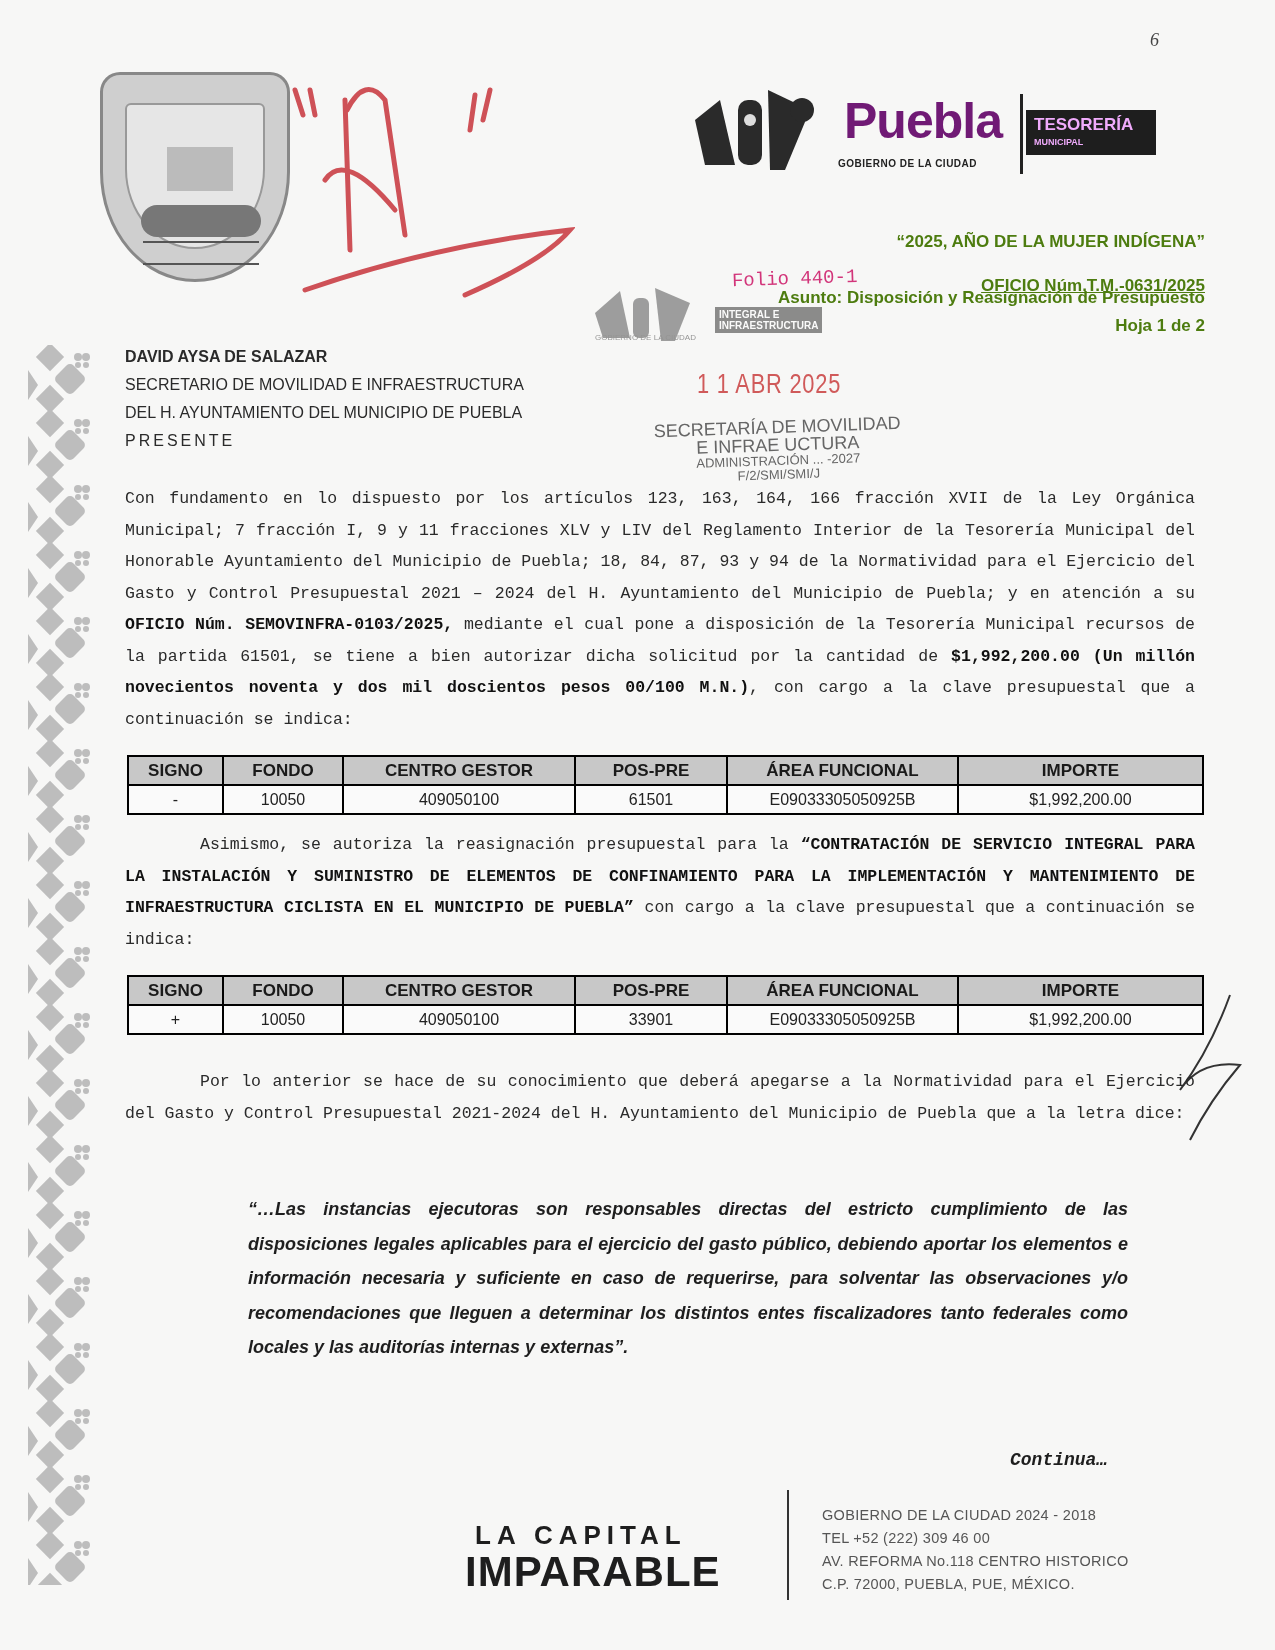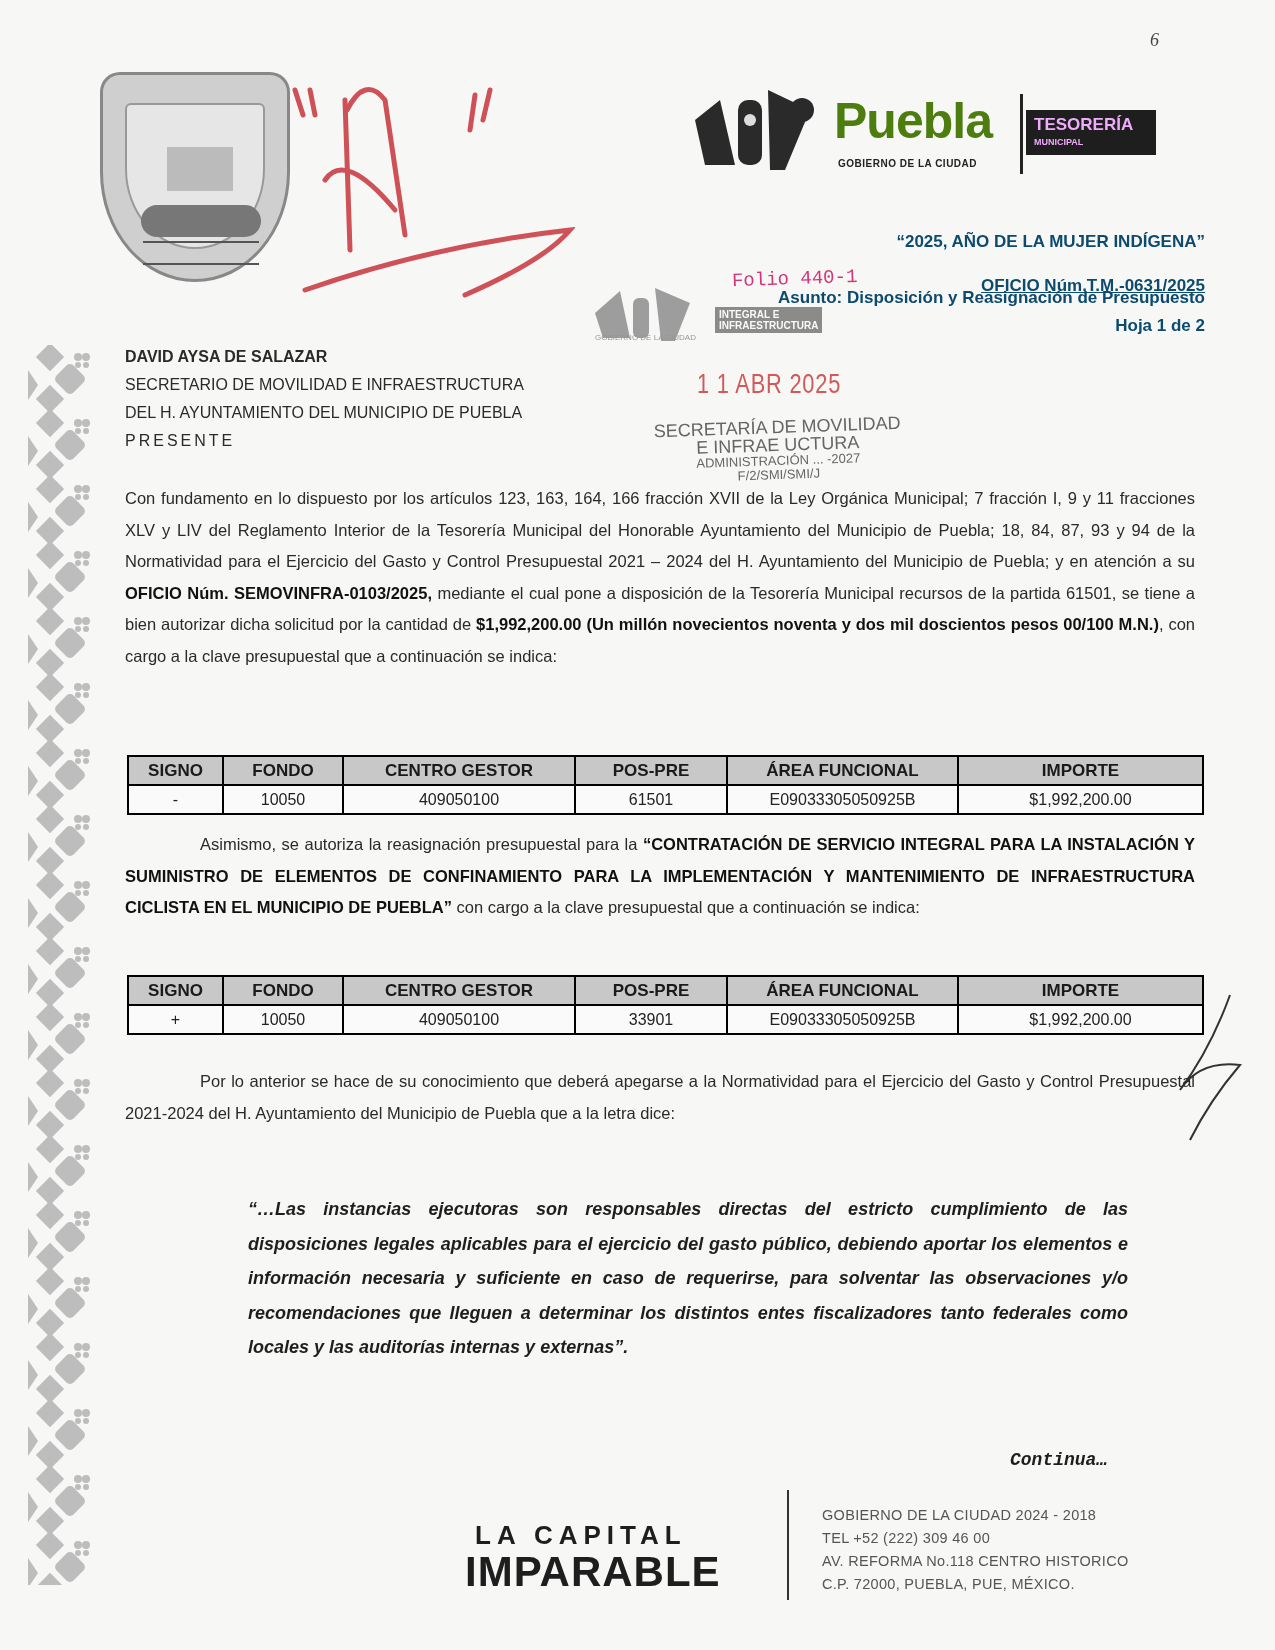--- a/index.html
+++ b/index.html
@@ -31,31 +31,31 @@
   .seal-castle { position: absolute; left: 40px; top: 42px; width: 66px; height: 44px; background: #bbb; }
   .seal-cloud { position: absolute; left: 14px; top: 100px; width: 120px; height: 32px; background: #777; border-radius: 20px; }
   .seal-waves { position: absolute; left: 16px; top: 136px; width: 116px; height: 20px; border-top: 2px solid #555; border-bottom: 2px solid #555; }
 
   
   .red-mark { left: 285px; top: 70px; width: 290px; height: 240px; }
 
   
   .logo { left: 690px; top: 80px; width: 480px; height: 100px; }
   .logo-icon { position: absolute; left: 0; top: 0; width: 130px; height: 95px; }
-  .logo-word { position: absolute; left: 144px; top: 12px; font-size: 50px; font-weight: bold; color: #4d7c0f; letter-spacing: -1px; }
+  .logo-word { position: absolute; left: 154px; top: 12px; font-size: 50px; font-weight: bold; color: #701a75; letter-spacing: -1px; }
   .logo-sub { position: absolute; left: 148px; top: 78px; font-size: 10px; font-weight: bold; color: #222; letter-spacing: 0.5px; }
   .logo-divider { position: absolute; left: 330px; top: 14px; width: 3px; height: 80px; background: #222; }
   .logo-box { position: absolute; left: 336px; top: 30px; width: 130px; height: 45px; background: #1e1e1e; color: #f0abfc; }
   .logo-box .t1 { position: absolute; left: 8px; top: 5px; font-size: 17px; font-weight: bold; }
   .logo-box .t2 { position: absolute; left: 8px; top: 27px; font-size: 9px; font-weight: bold; }
 
   .page-num { left: 1150px; top: 30px; font-family: "Liberation Serif", serif; font-style: italic; font-size: 18px; color: #444; }
 
   
-  .hdr { right: 70px; text-align: right; font-weight: bold; font-size: 17px; color: #0c4a6e; }
+  .hdr { right: 70px; text-align: right; font-weight: bold; font-size: 17px; color: #4d7c0f; }
   .hdr1 { top: 232px; }
   .hdr2 { top: 276px; text-decoration: underline; }
   .hdr3 { top: 288px; }
   .hdr4 { top: 316px; }
 
   
   .stamp-logo { left: 595px; top: 283px; width: 340px; height: 62px; opacity: 0.55; }
   .folio { left: 732px; top: 268px; color: #d2357a; font-family: "Liberation Mono", monospace; font-size: 19px; transform: rotate(-2deg); }
 
   
@@ -64,21 +64,21 @@
   .addr-l2 { top: 376px; }
   .addr-l3 { top: 404px; }
   .addr-l4 { top: 432px; letter-spacing: 3px; }
 
   
   .date-stamp { left: 697px; top: 368px; font-family: "Liberation Sans Narrow", "Liberation Sans", sans-serif; font-size: 28px; color: #d05a5a; transform: scaleX(0.78); transform-origin: left; letter-spacing: 1px; }
   .recv-stamp { left: 628px; top: 418px; color: #666; font-size: 18px; line-height: 18px; text-align: center; width: 300px; transform: rotate(-2deg); }
   .recv-stamp .small { font-size: 13px; line-height: 14px; }
 
   
-  .para { left: 125px; width: 1070px; font-size: 16.5px; line-height: 31.5px; color: #2a2a2a; text-align: justify; }
+  .para { left: 125px; width: 1070px; font-size: 16.5px; line-height: 31.5px; color: #2a2a2a; text-align: justify; font-family: Liberation Mono, monospace; }
   .para b { color: #111; }
   .p1 { top: 483px; }
   .p2 { top: 829px; text-indent: 75px; }
   .p3 { top: 1066px; text-indent: 75px; }
 
   
   .budget { left: 127px; width: 1077px; border-collapse: collapse; font-size: 16px; }
   .budget th, .budget td { border: 2px solid #000000; text-align: center; padding: 0; height: 27px; }
   .budget th { background: #c8c8c8; font-weight: bold; color: #1a1a1a; font-size: 17px; }
   .budget td { background: #fafafa; color: #222; }

